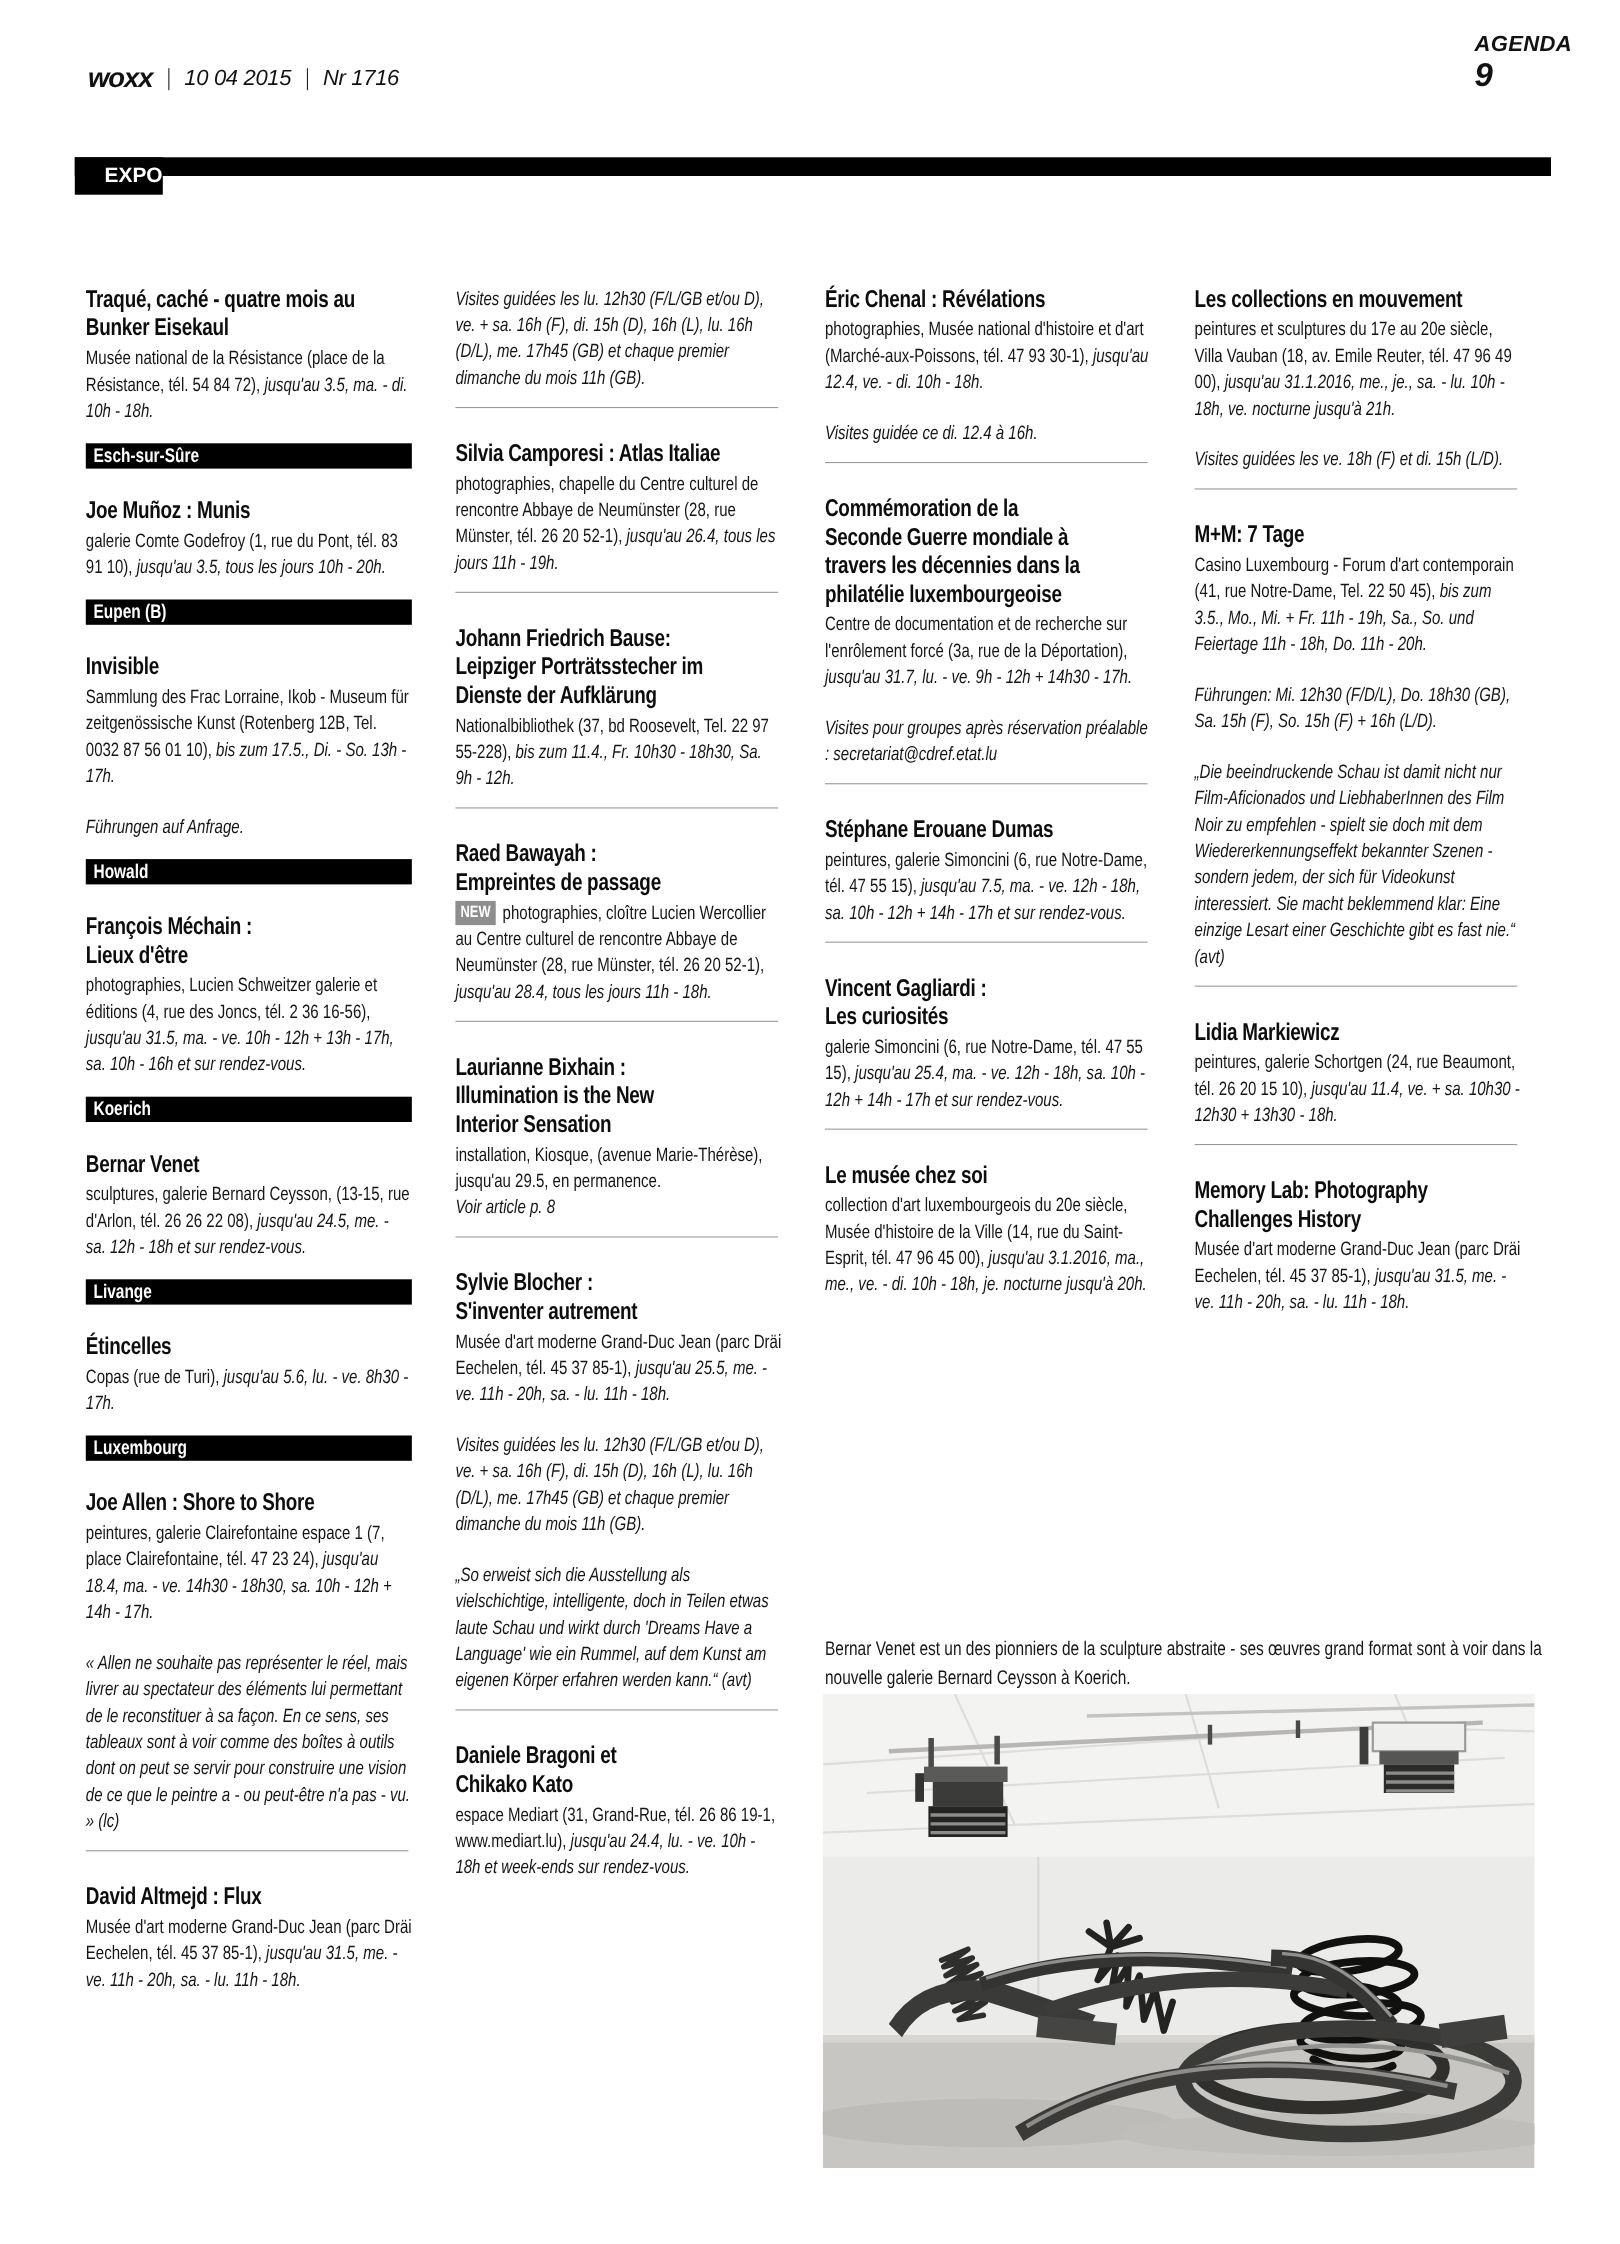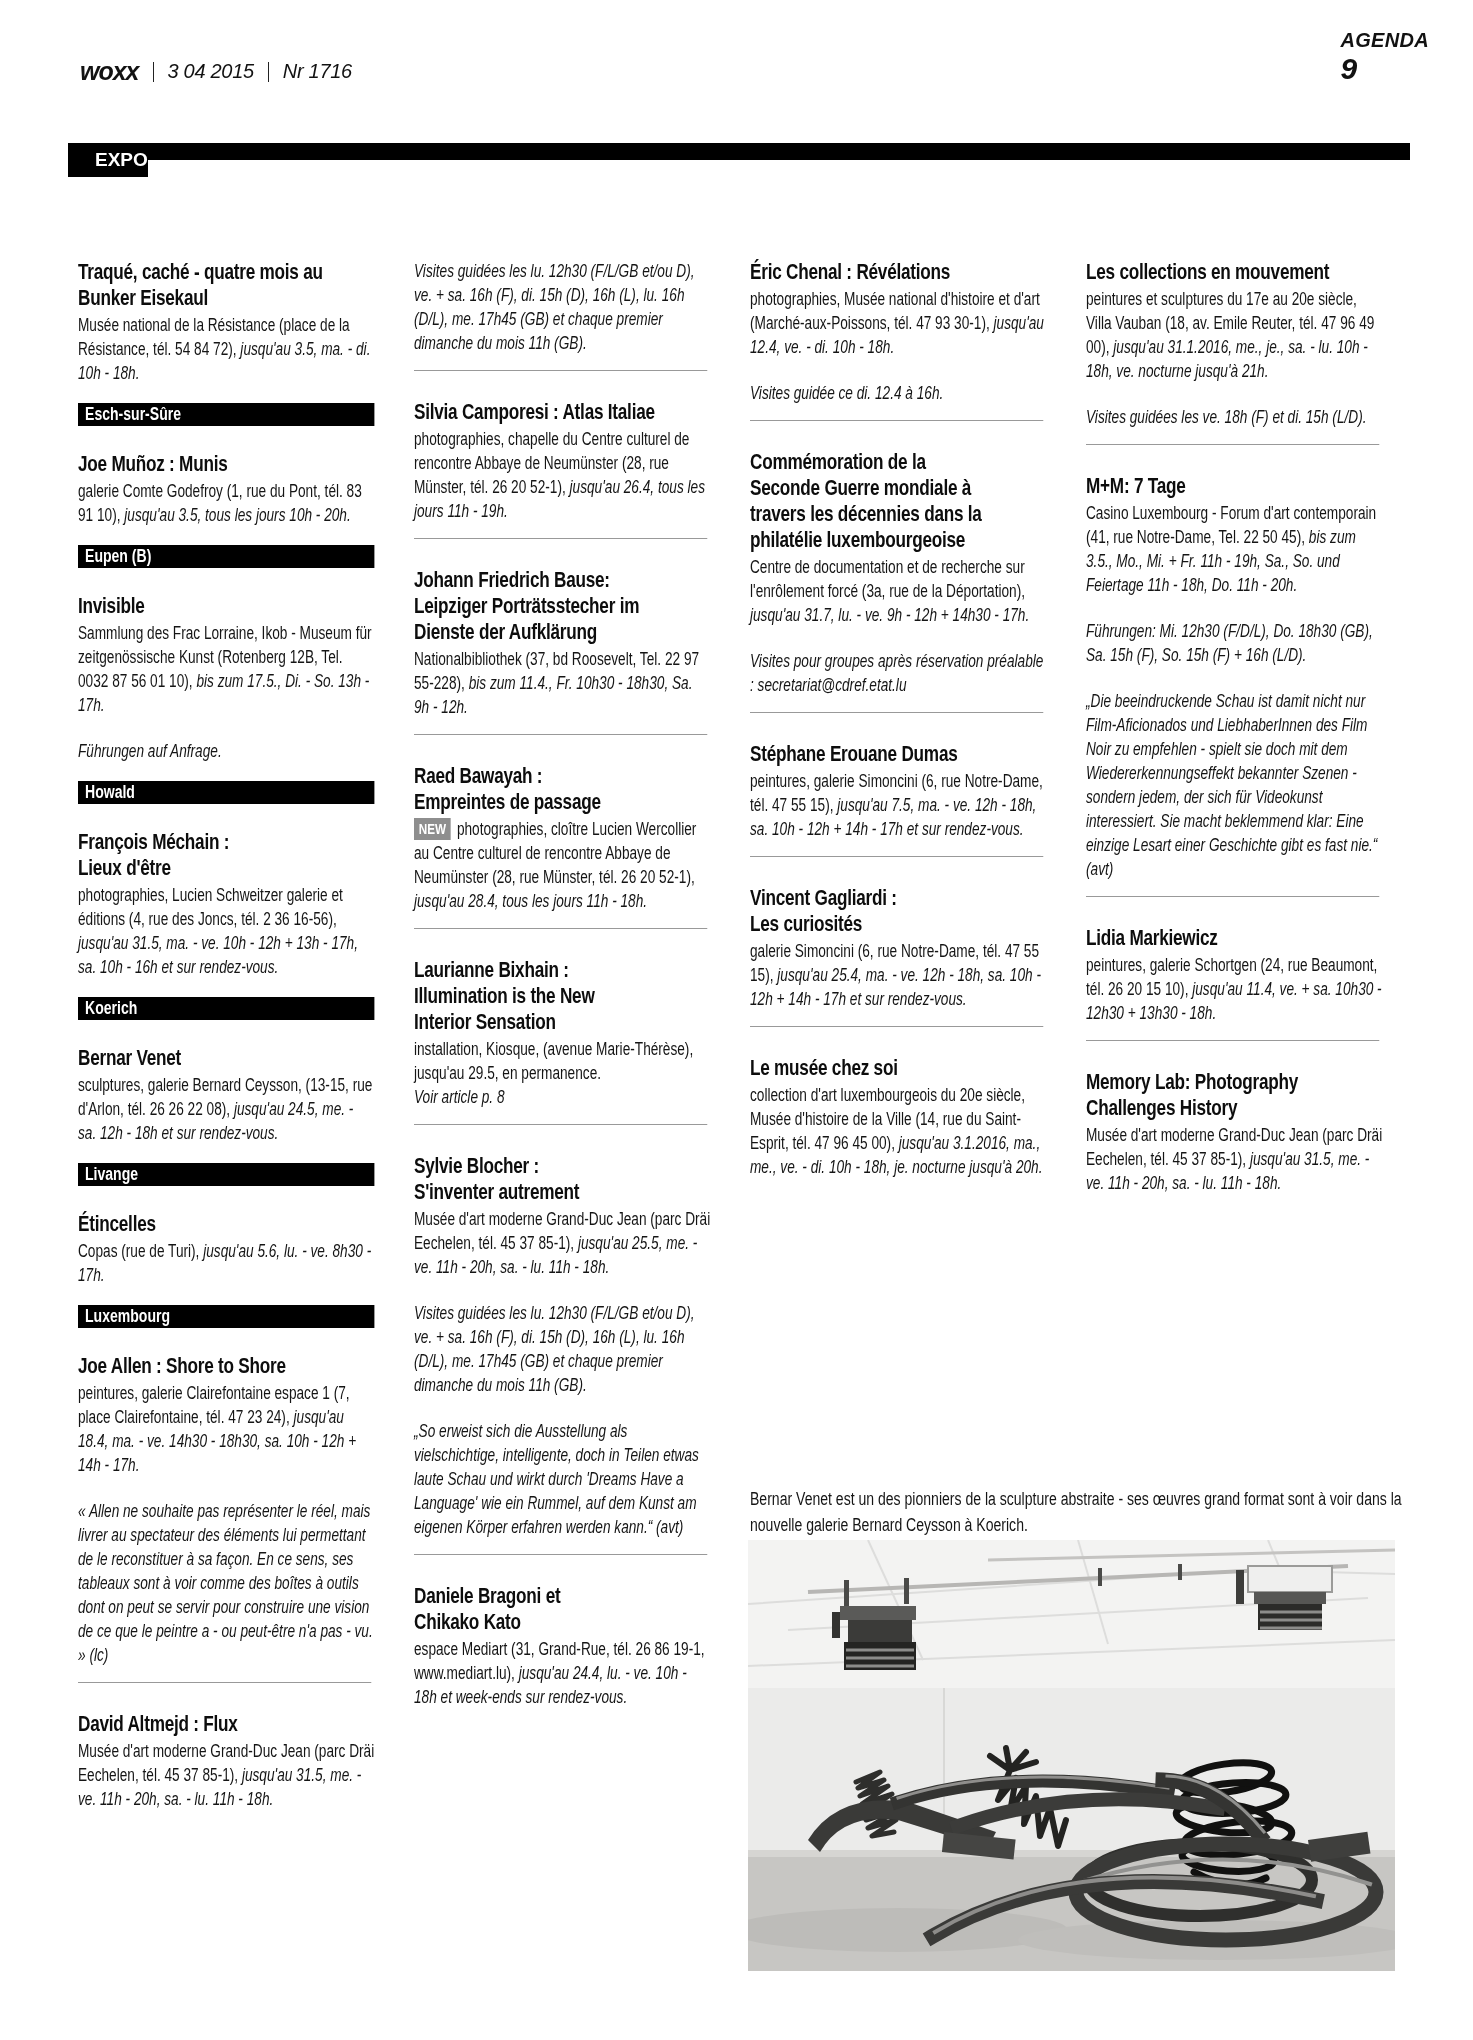--- a/index.html
+++ b/index.html
@@ -47,21 +47,21 @@
 </style>
 </head>
 <body>
 
 <div class="page">
 
   <header class="masthead">
     <div class="masthead-left">
       <span class="brand">woxx</span>
       <span class="vsep"></span>
-      <span class="meta">3 04 2015</span>
+      <span class="meta">10 04 2015</span>
       <span class="vsep"></span>
       <span class="meta">Nr 1716</span>
     </div>
     <div class="masthead-right">
       <span class="agenda-label">AGENDA</span>
       <span class="page-number">9</span>
     </div>
   </header>
 
   <div class="expo-rule"></div>

